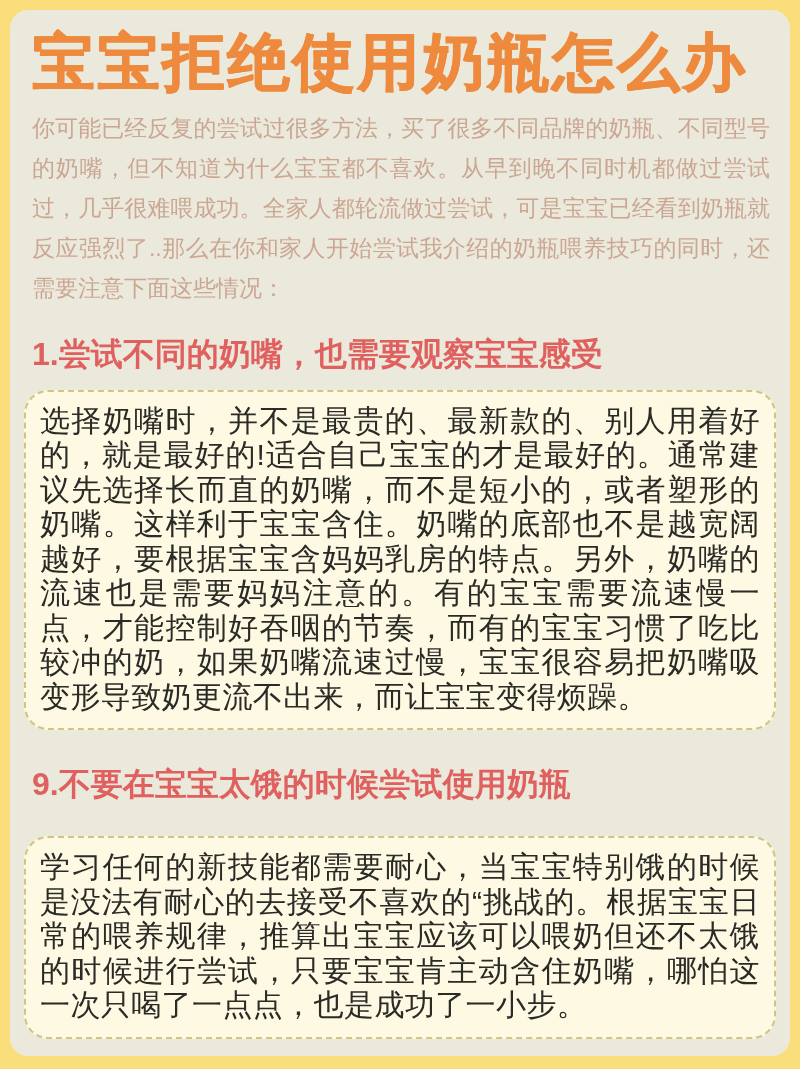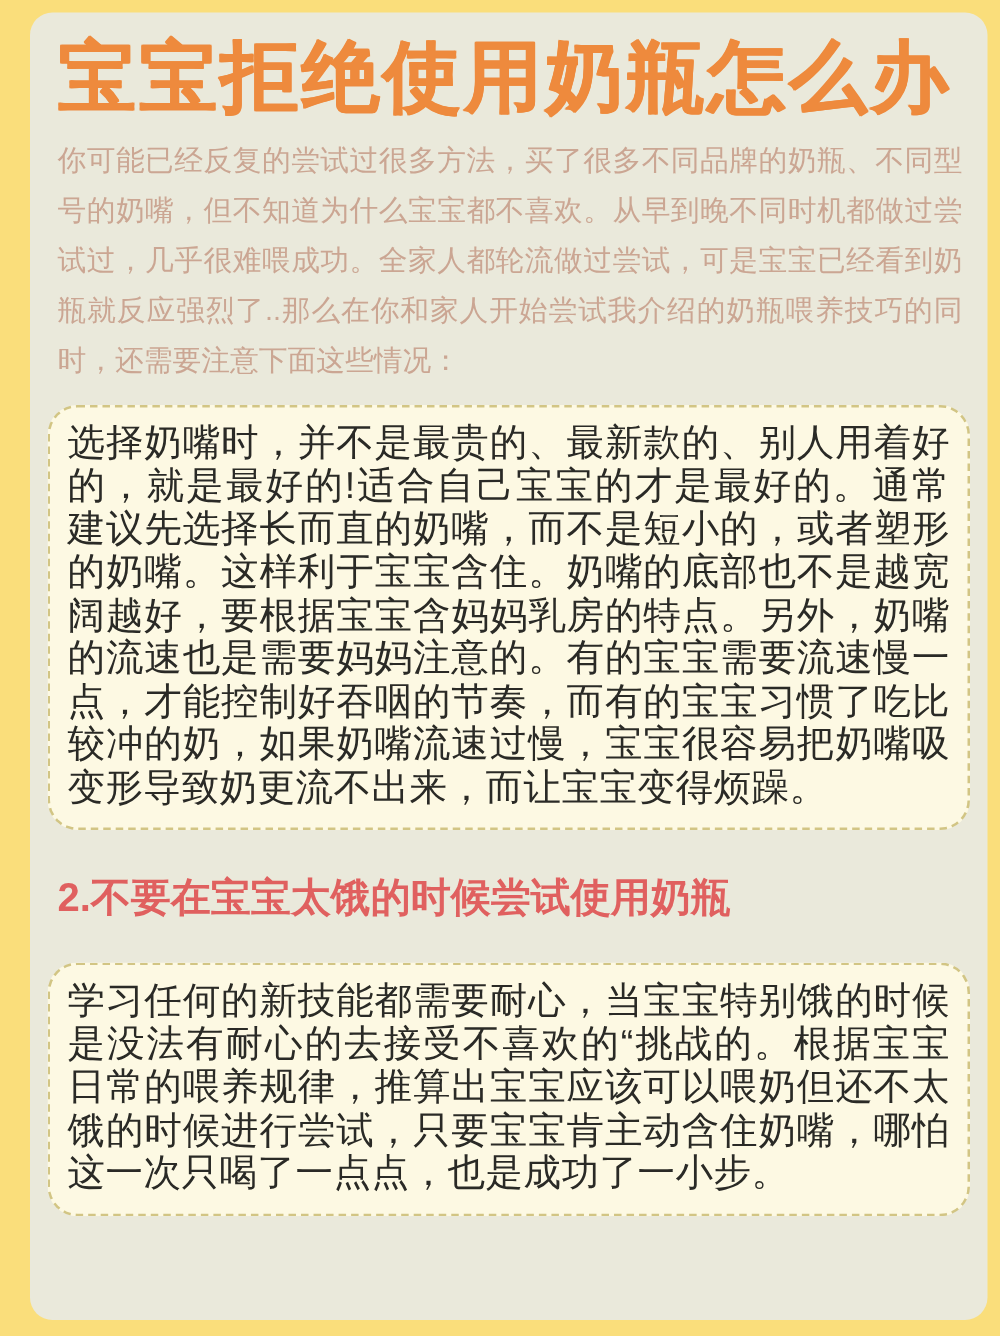--- a/index.html
+++ b/index.html
@@ -22,21 +22,20 @@
     position: absolute;
     left: 10px;
     top: 10px;
     right: 10px;
     bottom: 13px;
     background: #eae9db;
     border-radius: 18px;
     box-sizing: border-box;
     padding: 14px 20px 0 20px;
     overflow: hidden;
-    margin-left: 14px;
   }
   .title {
     font-size: 62px;
     line-height: 1.16;
     font-weight: 900;
     color: #ee8a3d;
     letter-spacing: 3px;
     margin: 2px 0 10px 2px;
     text-shadow: 1px 0 0 #ee8a3d, 0 1px 0 #ee8a3d, 1px 1px 0 #ee8a3d;
     white-space: nowrap;
@@ -79,26 +78,27 @@
 <body>
 
 <div class="frame">
   <div class="panel">
 
     <h1 class="title">宝宝拒绝使用奶瓶怎么办</h1>
 
     <p class="intro">你可能已经反复的尝试过很多方法，买了很多不同品牌的奶瓶、不同型号的奶嘴，但不知道为什么宝宝都不喜欢。从早到晚不同时机都做过尝试过，几乎很难喂成功。全家人都轮流做过尝试，可是宝宝已经看到奶瓶就反应强烈了..那么在你和家人开始尝试我介绍的奶瓶喂养技巧的同时，还需要注意下面这些情况：</p>
 
     <div>
+      <h2 class="section-heading heading-1">1.尝试不同的奶嘴，也需要观察宝宝感受</h2>
       <div class="tip-box box-1">
         <div class="tip-text">选择奶嘴时，并不是最贵的、最新款的、别人用着好的，就是最好的!适合自己宝宝的才是最好的。通常建议先选择长而直的奶嘴，而不是短小的，或者塑形的奶嘴。这样利于宝宝含住。奶嘴的底部也不是越宽阔越好，要根据宝宝含妈妈乳房的特点。另外，奶嘴的流速也是需要妈妈注意的。有的宝宝需要流速慢一点，才能控制好吞咽的节奏，而有的宝宝习惯了吃比较冲的奶，如果奶嘴流速过慢，宝宝很容易把奶嘴吸变形导致奶更流不出来，而让宝宝变得烦躁。</div>
       </div>
     </div>
 
     <div>
-      <h2 class="section-heading heading-2">2.不要在宝宝太饿的时候尝试使用奶瓶</h2>
+      <h2 class="section-heading heading-2">9.不要在宝宝太饿的时候尝试使用奶瓶</h2>
       <div class="tip-box box-2">
         <div class="tip-text">学习任何的新技能都需要耐心，当宝宝特别饿的时候是没法有耐心的去接受不喜欢的“挑战的。根据宝宝日常的喂养规律，推算出宝宝应该可以喂奶但还不太饿的时候进行尝试，只要宝宝肯主动含住奶嘴，哪怕这一次只喝了一点点，也是成功了一小步。</div>
       </div>
     </div>
 
   </div>
 </div>
 
 </body></html>

